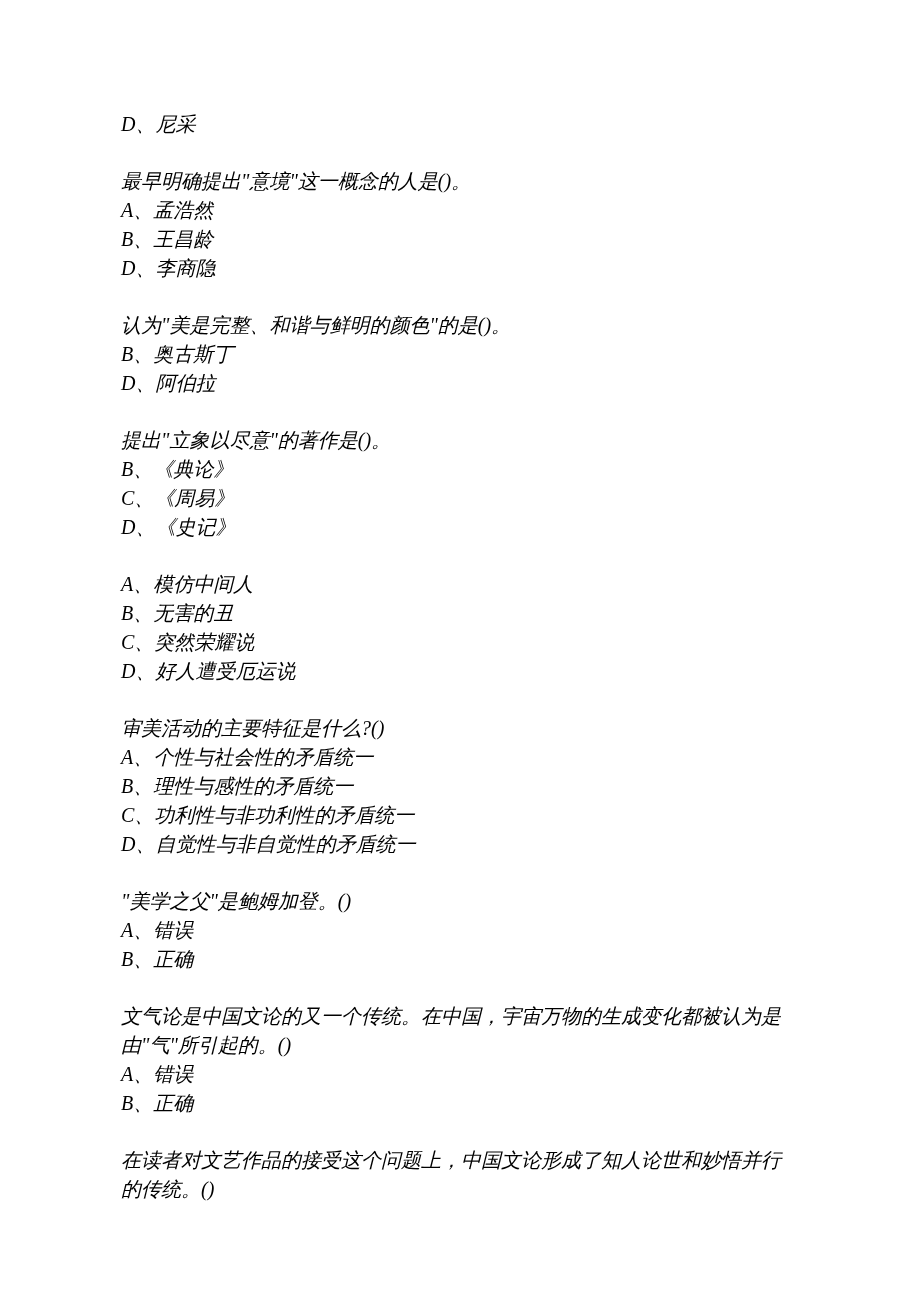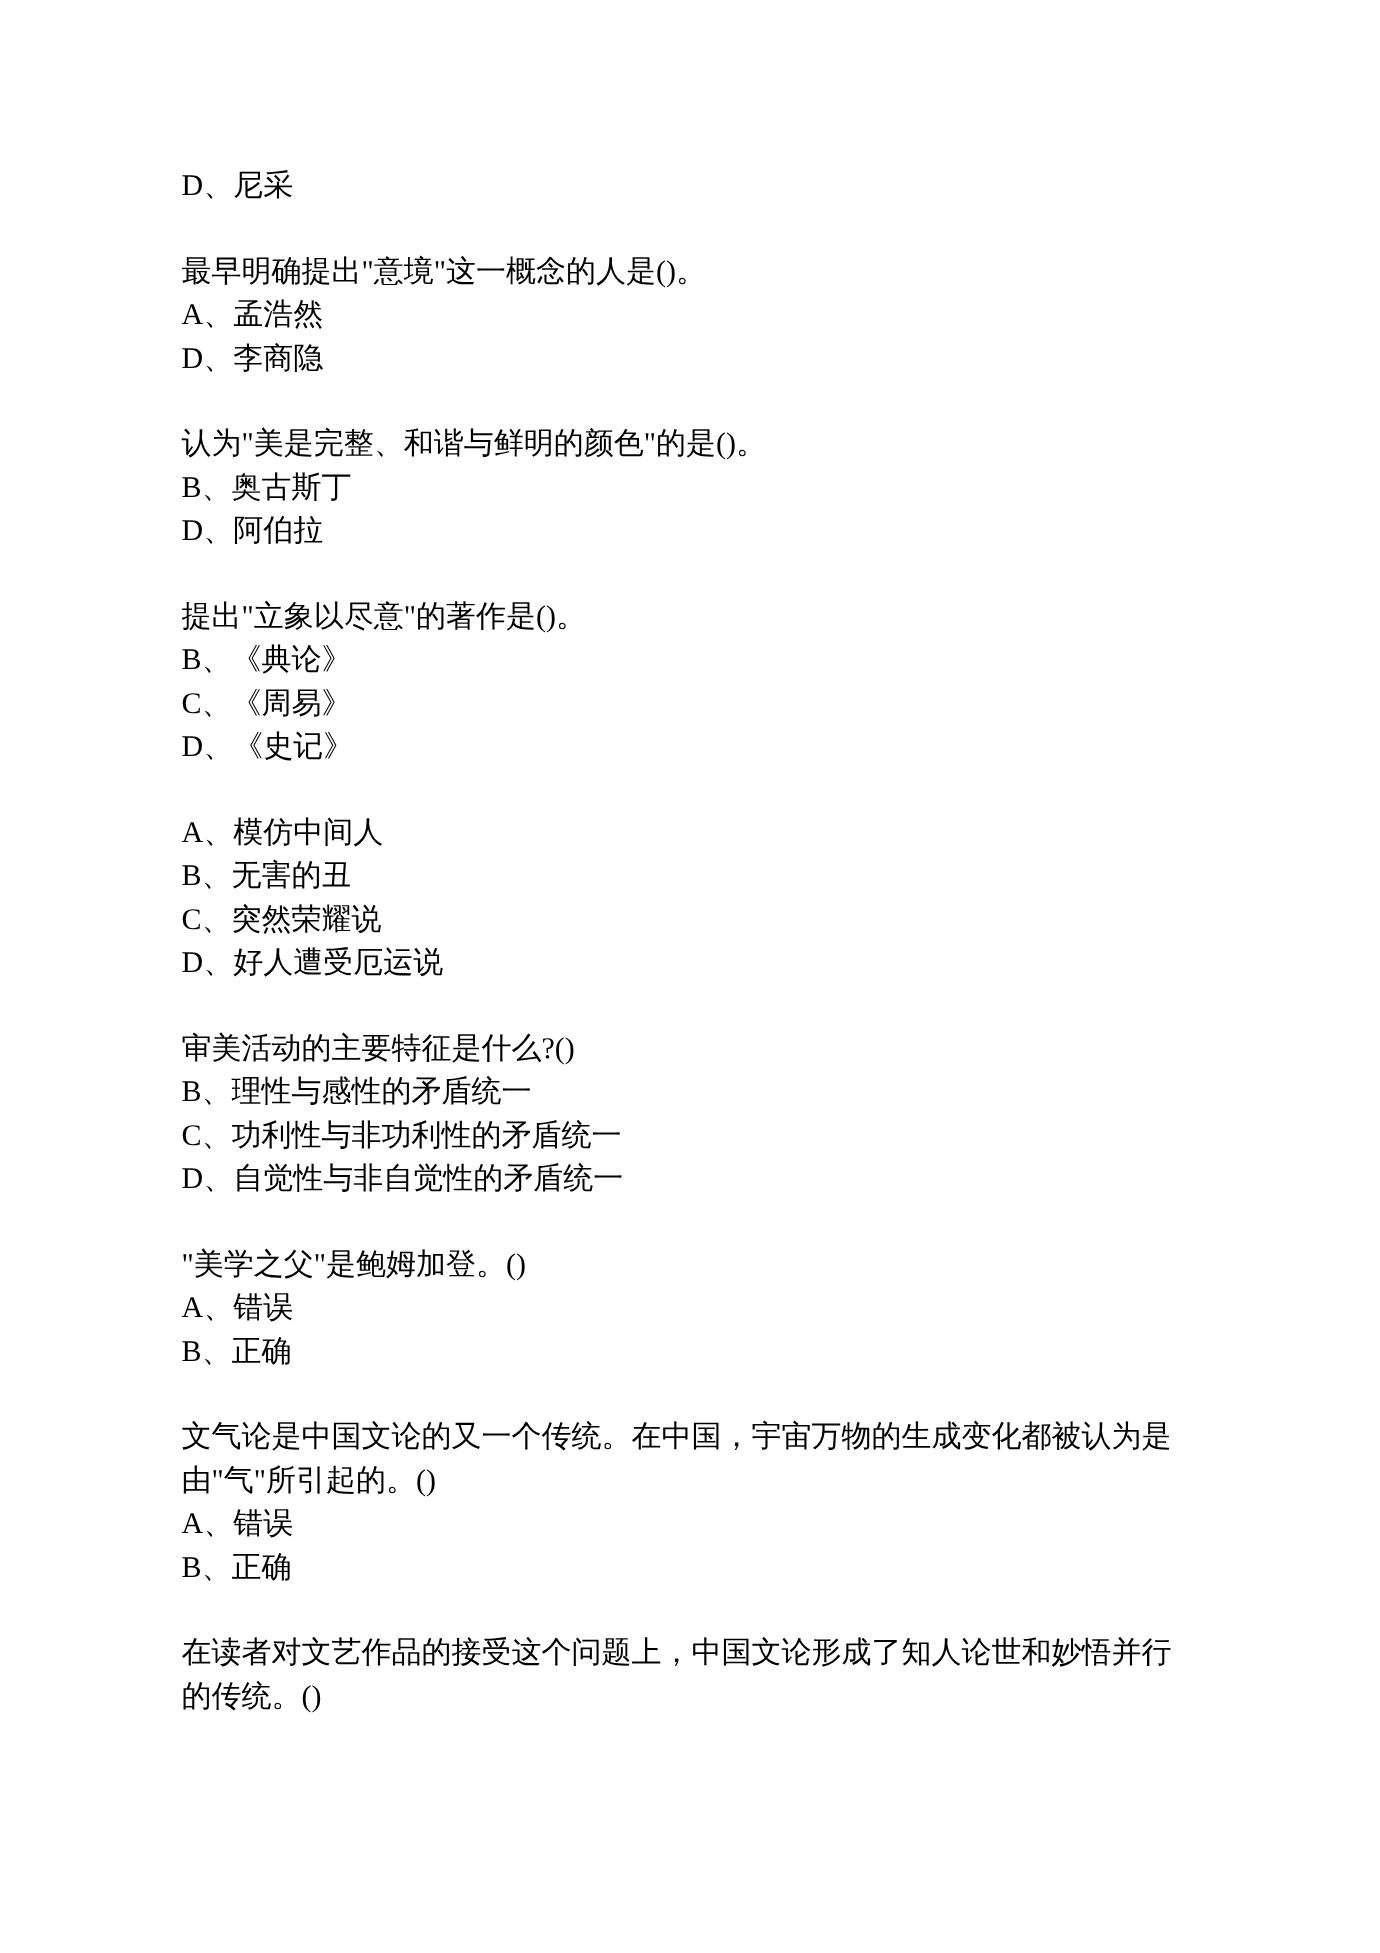--- a/index.html
+++ b/index.html
@@ -1,15 +1,15 @@
 <!DOCTYPE html>
 <html><head>
   <meta charset="utf-8">
   <style>
-    * { margin: 0; padding: 0; box-sizing: border-box; }
+    * { margin: 0; padding: 0; box-sizing: border-box; font-style: italic; }
     body {
       width: 920px;
       height: 1302px;
       background: #ffffff;
       font-family: "SimSun", "宋体", serif;
       font-size: 20px;
       color: #000000;
       line-height: 1.45;
       padding: 110px 121px 0 121px;
     }
@@ -19,20 +19,21 @@
     .option { }
   </style>
 </head>
 <body>
 
 <div class="orphan-line">D、尼采</div>
 
 <div class="question">
   <div class="stem">最早明确提出"意境"这一概念的人是()。</div>
   <div class="option">A、孟浩然</div>
+  <div class="option">B、王昌龄</div>
   <div class="option">D、李商隐</div>
 </div>
 
 <div class="question">
   <div class="stem">认为"美是完整、和谐与鲜明的颜色"的是()。</div>
   <div class="option">B、奥古斯丁</div>
   <div class="option">D、阿伯拉</div>
 </div>
 
 <div class="question">
@@ -44,20 +45,21 @@
 
 <div class="question">
   <div class="option">A、模仿中间人</div>
   <div class="option">B、无害的丑</div>
   <div class="option">C、突然荣耀说</div>
   <div class="option">D、好人遭受厄运说</div>
 </div>
 
 <div class="question">
   <div class="stem">审美活动的主要特征是什么?()</div>
+  <div class="option">A、个性与社会性的矛盾统一</div>
   <div class="option">B、理性与感性的矛盾统一</div>
   <div class="option">C、功利性与非功利性的矛盾统一</div>
   <div class="option">D、自觉性与非自觉性的矛盾统一</div>
 </div>
 
 <div class="question">
   <div class="stem">"美学之父"是鲍姆加登。()</div>
   <div class="option">A、错误</div>
   <div class="option">B、正确</div>
 </div>

